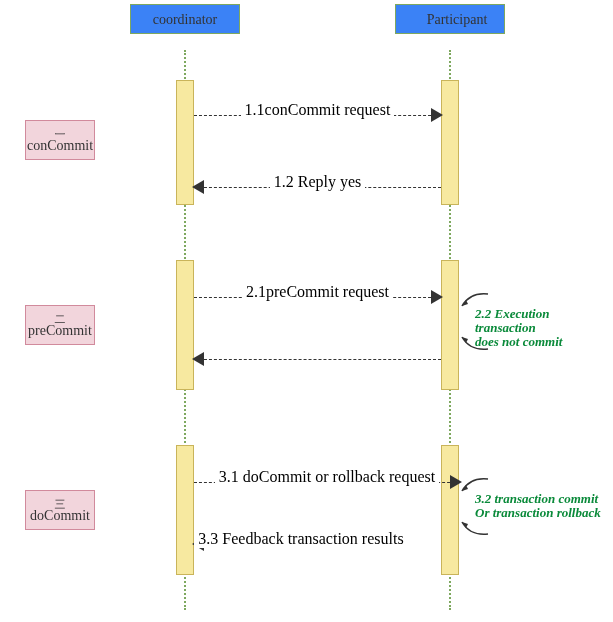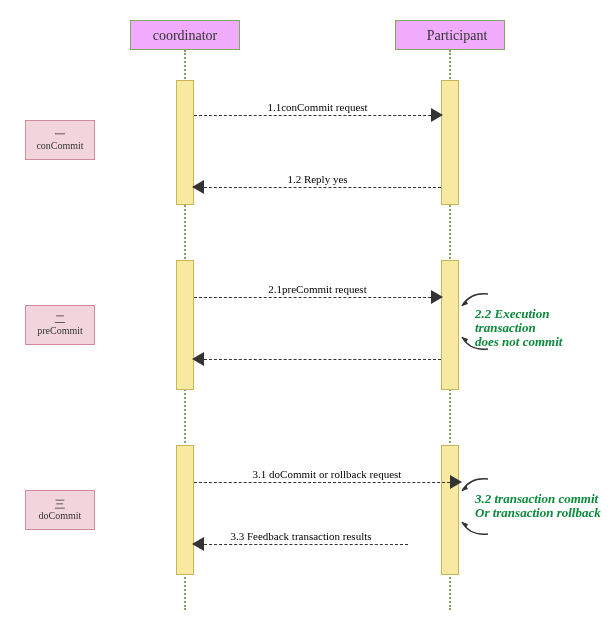--- a/index.html
+++ b/index.html
@@ -6,24 +6,24 @@
   body {
     font-family: "Times New Roman", serif;
     background: #fff;
     width: 613px;
     height: 622px;
     position: relative;
     overflow: hidden;
   }
   .lifeline-header {
     position: absolute;
-    top: 20px;
+    top: 4px;
     width: 110px;
     height: 30px;
-    background: #f0abfc;
+    background: #3b82f6;
     border: 1px solid #7ea85f;
     text-align: center;
     line-height: 30px;
     font-size: 14px;
     color: #333;
   }
   .lifeline-header.coord { left: 130px; }
   .lifeline-header.part { left: 395px; padding-left: 14px; }
 
   .lifeline-dash {
@@ -55,40 +55,40 @@
     display: flex;
     flex-direction: column;
     align-items: center;
     justify-content: center;
   }
   .phase-box .num {
     font-size: 11px;
     line-height: 12px;
   }
   .phase-box .lbl {
-    font-size: 10px;
+    font-size: 14px;
     line-height: 12px;
   }
 
   .msg {
     position: absolute;
     height: 14px;
   }
   .msg-line {
     position: absolute;
     top: 7px;
     border-top: 1.5px dashed #333;
     left: 0; right: 0;
   }
   .msg-label {
     position: absolute;
     top: -7px;
     left: 0; right: 0;
     text-align: center;
-    font-size: 11px;
+    font-size: 16px;
     background: #fff;
     padding: 0 4px;
     white-space: nowrap;
     margin: 0 auto;
     width: fit-content;
   }
   .arrow-right, .arrow-left {
     position: absolute;
     top: 0;
     width: 0; height: 0;

